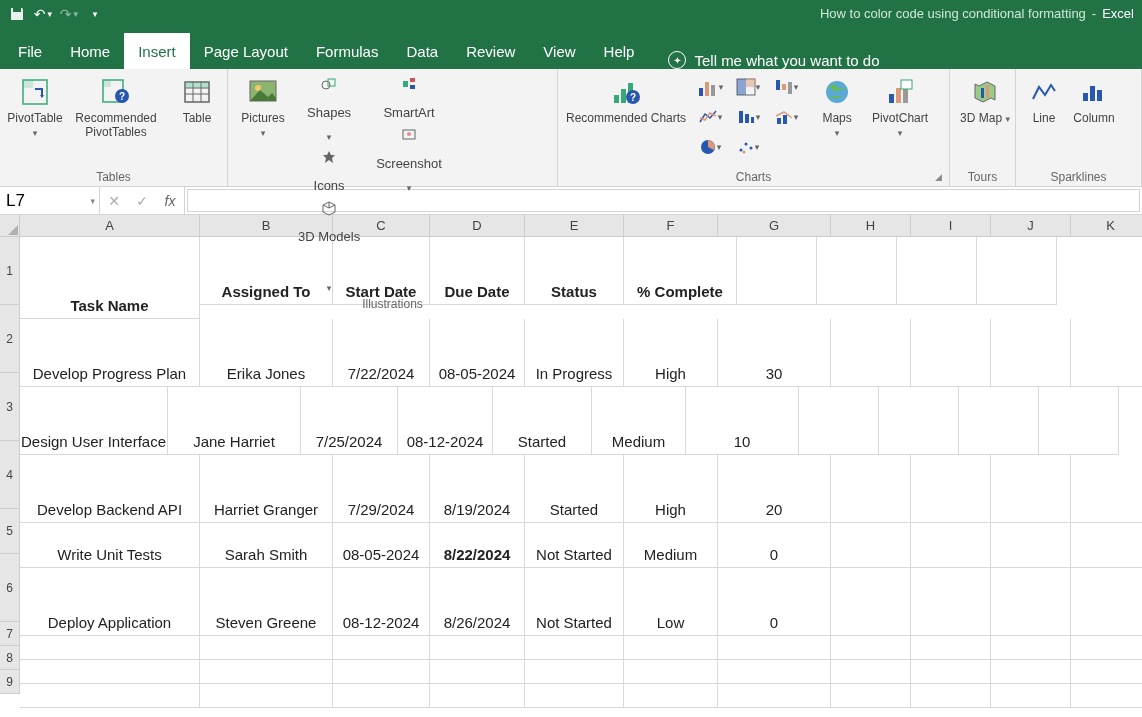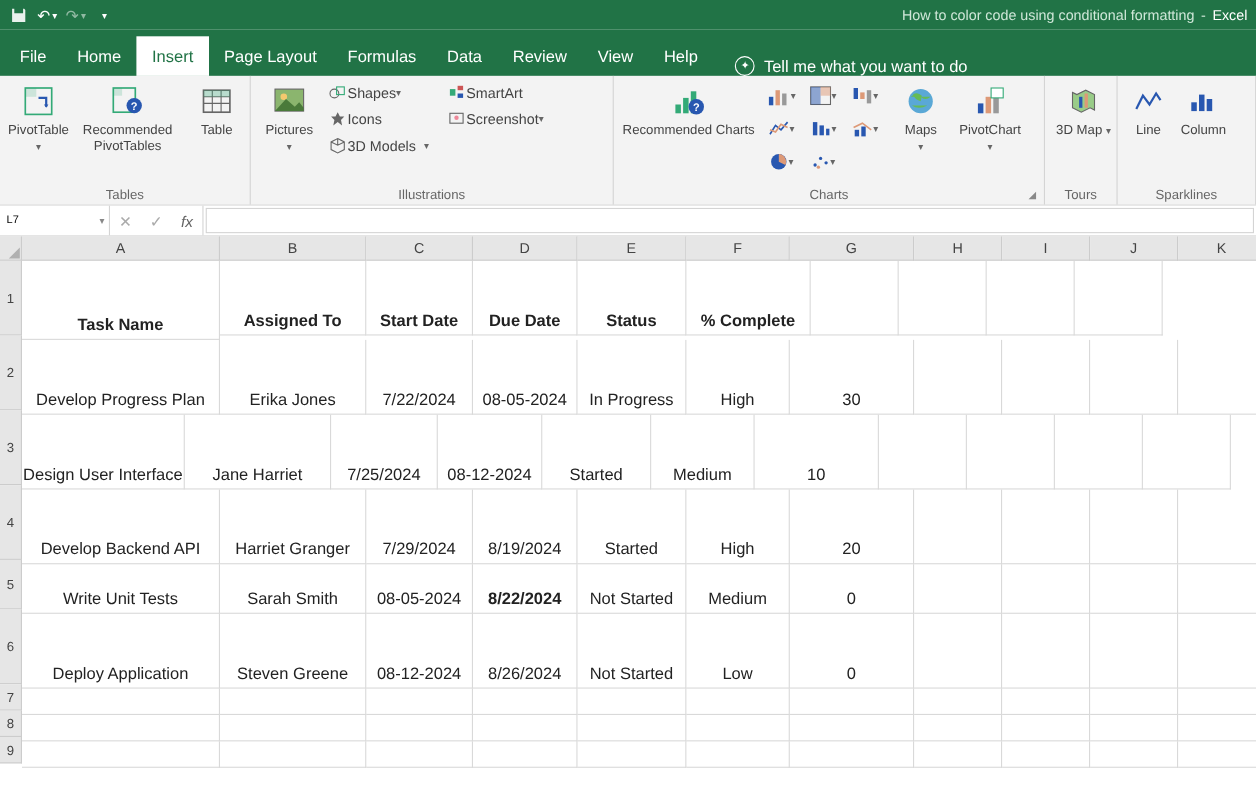--- a/index.html
+++ b/index.html
@@ -23,31 +23,31 @@
 
 
 .ribbon { background: #f3f3f3; border-bottom: 1px solid #d4d4d4; height: 118px; display: flex; }
 .group { border-right: 1px solid #d4d4d4; display: flex; flex-direction: column; justify-content: space-between; padding: 4px 6px 2px 6px; position: relative; }
 .group-body { display: flex; gap: 4px; flex: 1; align-items: flex-start; }
 .group-label { text-align: center; font-size: 12px; color: #666; padding: 2px 0 0 0; }
 .bigbtn { display: flex; flex-direction: column; align-items: center; justify-content: flex-start; width: auto; min-width: 58px; cursor: pointer; padding: 2px 2px; }
 .bigbtn .icon { width: 34px; height: 34px; display: flex; align-items: center; justify-content: center; margin-bottom: 2px; }
 .bigbtn .lbl { font-size: 12px; color: #444; text-align: center; line-height: 1.2; }
 .dropcaret { font-size: 9px; color: #666; }
-.smallrow { display: flex; align-items: center; gap: 0; font-size: 13px; color: #444; cursor: pointer; padding: 2px 2px; white-space: nowrap; }
+.smallrow { display: flex; align-items: center; gap: 12px; font-size: 13px; color: #444; cursor: pointer; padding: 2px 2px; white-space: nowrap; flex-direction: column; }
 .smallrow .sicon { width: 18px; height: 18px; display: flex; align-items: center; justify-content: center; }
 .vstack { display: flex; flex-direction: column; gap: 2px; }
 .chartgrid { display: grid; grid-template-columns: repeat(3, 36px); grid-template-rows: repeat(3, 28px); gap: 2px; }
 .chartcell { display: flex; align-items: center; justify-content: center; cursor: pointer; font-size: 13px; color: #555; }
 .chartcell svg { display: block; }
 .dialoglauncher { position: absolute; right: 2px; bottom: 2px; width: 12px; height: 12px; font-size: 9px; color: #888; cursor: pointer; }
 
 
 .fbar { height: 28px; border-bottom: 1px solid #d4d4d4; display: flex; align-items: stretch; background: #fff; }
-.namebox { width: 100px; border-right: 1px solid #d4d4d4; display: flex; align-items: center; padding: 0 6px; font-size: 10px; position: relative; }
+.namebox { width: 100px; border-right: 1px solid #d4d4d4; display: flex; align-items: center; padding: 0 6px; font-size: 17px; position: relative; }
 .namebox::after { content: "▾"; position: absolute; right: 4px; font-size: 9px; color: #888; }
 .fbtns { display: flex; align-items: center; border-right: 1px solid #d4d4d4; }
 .fbtn { width: 28px; display: flex; align-items: center; justify-content: center; color: #aaa; font-size: 14px; }
 .finput { flex: 1; border: 1px solid #d4d4d4; margin: 2px; padding: 0 4px; font-size: 13px; }
 
 
 .gridwrap { display: flex; height: calc(717px - 27px - 42px - 118px - 28px); }
 .rowhdrs { display: flex; flex-direction: column; }
 .corner { width: 20px; height: 22px; background: #e6e6e6; border-right: 1px solid #ccc; border-bottom: 1px solid #ccc; position: relative; }
 .corner::after { content: ""; position: absolute; right: 1px; bottom: 1px; width: 0; height: 0; border-left: 10px solid transparent; border-bottom: 10px solid #b0b0b0; }
@@ -387,21 +387,21 @@
         <div class="colhdr" style="width: 99px;">E</div>
         <div class="colhdr" style="width: 94px;">F</div>
         <div class="colhdr" style="width: 113px;">G</div>
         <div class="colhdr" style="width: 80px;">H</div>
         <div class="colhdr" style="width: 80px;">I</div>
         <div class="colhdr" style="width: 80px;">J</div>
         <div class="colhdr" style="width: 80px;">K</div>
       </div>
     <div class="cells" id="cells">
         <div class="row">
-          <div class="cell bold" style="width: 180px; height: 72px;">Task Name</div>
+          <div class="cell bold" style="width: 180px; height: 82px;">Task Name</div>
           <div class="cell bold" style="width: 133px; height: 68px;">Assigned To</div>
           <div class="cell bold" style="width: 97px; height: 68px;">Start Date</div>
           <div class="cell bold" style="width: 95px; height: 68px;">Due Date</div>
           <div class="cell bold" style="width: 99px; height: 68px;">Status</div>
           <div class="cell bold" style="width: 113px; height: 68px;">% Complete</div>
           <div class="cell" style="width: 80px; height: 68px;"></div>
           <div class="cell" style="width: 80px; height: 68px;"></div>
           <div class="cell" style="width: 80px; height: 68px;"></div>
           <div class="cell" style="width: 80px; height: 68px;"></div>
         </div>

